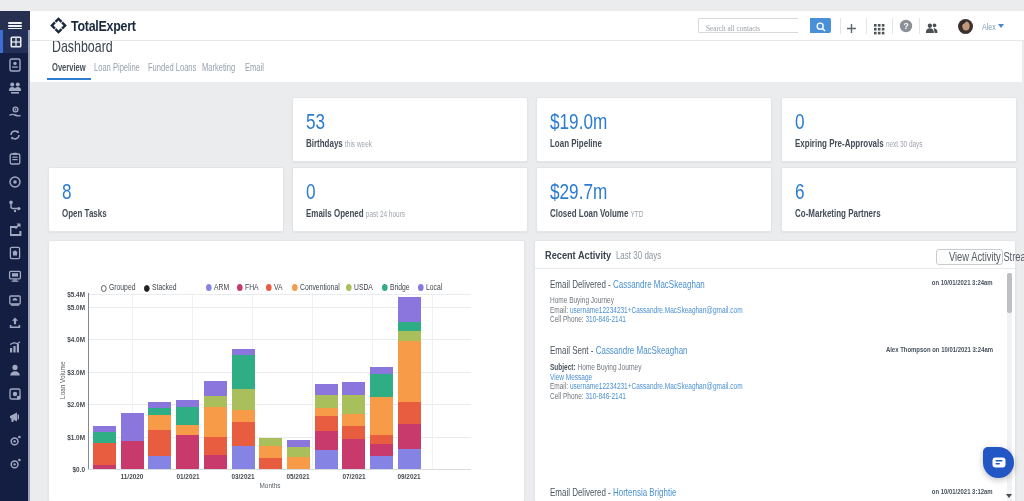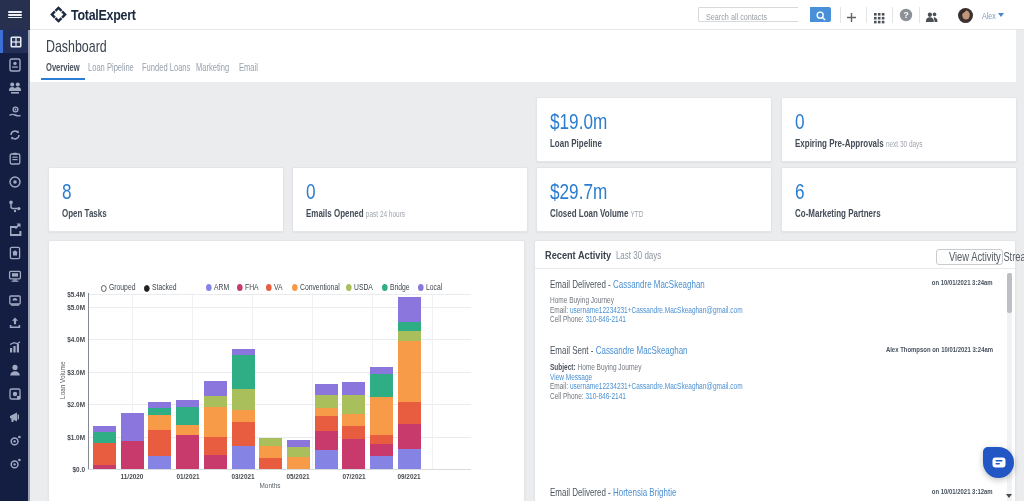--- a/index.html
+++ b/index.html
@@ -1,43 +1,43 @@
 <!DOCTYPE html>
 <html><head><meta charset="utf-8">
 <style>
 * { margin:0; padding:0; box-sizing:border-box; }
 html,body { width:1024px; height:501px; overflow:hidden; font-family:"Liberation Sans",sans-serif; background:#ebecee; }
 #app { position:relative; width:1024px; height:501px; }
 a { text-decoration:none; }
 
 
-#topbar { position:absolute; left:0; top:0; width:1024px; height:30px; background:#fff; border-bottom:1px solid #e6e7e9; z-index:5; }
+#topbar { position:absolute; left:0; top:11px; width:1024px; height:30px; background:#fff; border-bottom:1px solid #e6e7e9; z-index:5; }
 #hambox { position:absolute; left:0; top:0; width:30px; height:30px; background:#28304f; }
 .hline { position:absolute; left:8px; width:14px; height:1.6px; background:#eef1f6; border-radius:1px; }
 #logo { position:absolute; left:50px; top:6px; }
 #logotext { position:absolute; left:71px; top:7px; font-size:14px; font-weight:bold; color:#1b2940; letter-spacing:-0.3px; transform:scaleX(0.89); transform-origin:0 50%; }
-#searchbox { position:absolute; left:698px; top:7px; width:100px; height:15px; border:1px solid #d8d9db; border-right:none; border-radius:2px 0 0 2px; background:#fff; }
+#searchbox { position:absolute; left:698px; top:7px; width:100px; height:15px; border:1px solid #d8d9db; border-right:none; border-radius:2px 0 0 2px; background:#fff;font-family:Liberation Serif, serif; }
 #searchbox span { position:absolute; left:7px; top:3.5px; display:inline-block; color:#9aa0a6; font-size:8.5px; line-height:10px; transform:scaleX(0.85); transform-origin:0 0; white-space:nowrap; }
 #searchbtn { position:absolute; left:810px; top:7px; width:21px; height:15px; background:#4a90d9; border-radius:0 2px 2px 0; text-align:center; }
 #searchbtn svg { margin-top:2px; }
 .hdvd { position:absolute; top:7px; width:1px; height:16px; background:#e3e4e6; }
 .hic { position:absolute; top:8px; }
 #alex { position:absolute; left:982px; top:10px; font-size:9.5px; color:#7f9cba; transform:scaleX(0.75); transform-origin:0 0; }
 #caret { position:absolute; left:998px; top:12.5px; width:0; height:0; border-left:3.6px solid transparent; border-right:3.6px solid transparent; border-top:4.5px solid #4a86c8; }
 
 
 #sidebar { position:absolute; left:0; top:30px; width:30px; height:471px; background:#141d42; z-index:6; }
 #sscroll { position:absolute; right:0; top:0; width:2px; height:471px; background:#9ba3b8; }
 .sic { position:absolute; left:7px; width:16px; height:24px; text-align:center; }
 .sic svg { margin-top:5px; opacity:0.92; }
 .sic.active { left:0; width:28px; height:23.4px; background:#232f56; border-left:3px solid #3d6fd6; }
 .sic.active svg { margin-top:4.6px; }
 
 
-#whiteband { position:absolute; left:22px; top:30px; width:994px; height:52px; background:#fff; }
+#whiteband { position:absolute; left:28px; top:30px; width:994px; height:52px; background:#fff; }
 #pgtitle { position:absolute; left:24px; top:7px; font-size:17px; color:#3a4350; transform:scaleX(0.73); transform-origin:0 0; }
 .tab { position:absolute; top:31px; font-size:10.5px; color:#97a1ac; transform:scaleX(0.72); transform-origin:0 0; white-space:nowrap; }
 .tab.on { color:#49525e; font-weight:bold; }
 #tabline { position:absolute; left:18.6px; top:47.6px; width:44.4px; height:2.5px; background:#2d7dd2; }
 
 
 #content { position:absolute; left:30px; top:82px; width:994px; height:419px; background:#ebecee; }
 
 .scard { position:absolute; width:236px; height:65px; background:#fff; border:1px solid #e4e5e8; border-radius:2px; box-shadow:0 1px 2px rgba(0,0,0,0.05); }
 .cnum { position:absolute; left:13px; top:11px; font-size:22px; color:#2a7cd0; transform:scaleX(0.78); transform-origin:0 0; }
@@ -263,20 +263,24 @@
   <div id="whiteband">
     <div id="pgtitle">Dashboard</div>
     <div class="tab on" style="left:24px">Overview</div>
     <div class="tab" style="left:66px">Loan Pipeline</div>
     <div class="tab" style="left:120px">Funded Loans</div>
     <div class="tab" style="left:173.5px">Marketing</div>
     <div class="tab" style="left:216.7px">Email</div>
     <div id="tabline"></div>
   </div>
   <div id="content">
+<div class="scard" style="left:262px;top:15px">
+        <div class="cnum">53</div>
+        <div class="clab">Birthdays <span class="csuf">this week</span></div>
+      </div>
 <div class="scard" style="left:506px;top:15px">
         <div class="cnum">$19.0m</div>
         <div class="clab">Loan Pipeline</div>
       </div>
 <div class="scard" style="left:751px;top:15px">
         <div class="cnum">0</div>
         <div class="clab">Expiring Pre-Approvals <span class="csuf">next 30 days</span></div>
       </div>
 <div class="scard" style="left:18px;top:85px">
         <div class="cnum">8</div>

